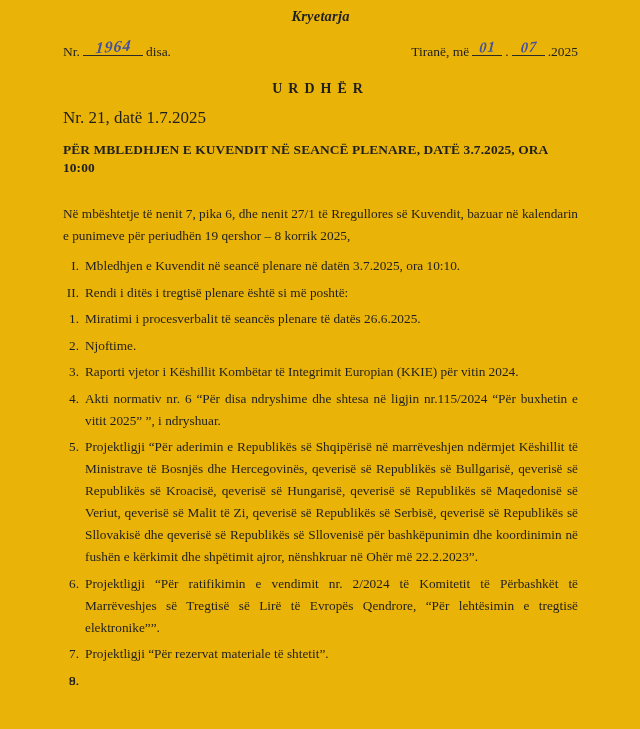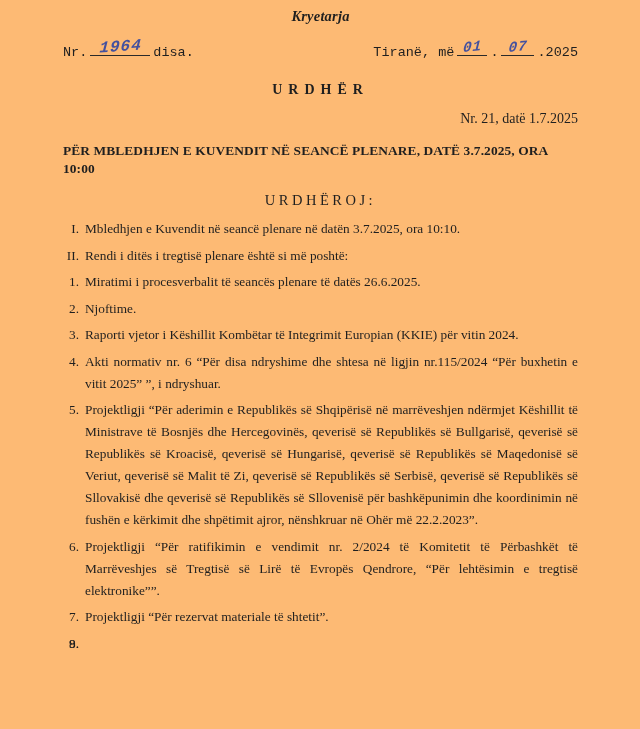--- a/index.html
+++ b/index.html
@@ -13,38 +13,37 @@
     overflow: hidden;
     font-family: "Liberation Serif", "DejaVu Serif", serif;
     color: #1f1f1f;
     -webkit-font-smoothing: antialiased;
   }
   .page {
     box-sizing: border-box;
     width: 640px;
     height: 729px;
     padding: 6px 62px 0 63px;
-    background: #fdba74;
+    background: #eab308;
   }
   .office-title {
     text-align: center;
     font-weight: bold;
     font-style: italic;
     font-size: 14.5px;
     line-height: 20px;
     letter-spacing: 0.2px;
   }
   .protocol-row {
     margin-top: 15px;
     display: flex;
     justify-content: space-between;
     align-items: baseline;
     font-size: 13.5px;
     line-height: 18px;
-    font-family: Liberation Mono, monospace;
   }
   .proto-left, .date-right {
     white-space: nowrap;
   }
   .hand-line {
     display: inline-block;
     position: relative;
     border-bottom: 1px solid #2a2a2a;
     height: 14px;
     vertical-align: baseline;
@@ -75,22 +74,22 @@
   .doc-type {
     margin-top: 19px;
     text-align: center;
     font-weight: bold;
     font-size: 14px;
     letter-spacing: 6px;
     line-height: 18px;
   }
   .doc-meta {
     margin-top: 11px;
-    text-align: right;
-    font-size: 14px;
+    text-align: left;
+    font-size: 17px;
     line-height: 18px;
   }
   .decree-title {
     margin-top: 14px;
     text-align: left;
     font-weight: bold;
     font-size: 13.4px;
     line-height: 18px;
     letter-spacing: 0.1px;
   }
@@ -142,22 +141,22 @@
       <span>Tiranë, më</span><span class="hand-line w-day"><span class="handwriting small">01</span></span><span>.</span><span class="hand-line w-mon"><span class="handwriting small">07</span></span><span>.2025</span>
     </span>
   </div>
 
   <div class="doc-type">URDHËR</div>
 
   <div class="doc-meta">Nr. 21, datë 1.7.2025</div>
 
   <div class="decree-title">PËR MBLEDHJEN E KUVENDIT NË SEANCË PLENARE, DATË 3.7.2025, ORA 10:00</div>
 
-
-  <div class="order-heading">URDHËROJ:</div>
+  <div class="preamble">Në mbështetje të nenit 7, pika 6, dhe nenit 27/1 të Rregullores së Kuvendit, bazuar në kalendarin e punimeve për periudhën 19 qershor – 8 korrik 2025,</div>
+
 
   <div class="items">
     <div class="item">
       <span class="num">I.</span>
       <span class="txt">Mbledhjen e Kuvendit në seancë plenare në datën 3.7.2025, ora 10:10.</span>
     </div>
     <div class="item">
       <span class="num">II.</span>
       <span class="txt">Rendi i ditës i tregtisë plenare është si më poshtë:</span>
     </div>

